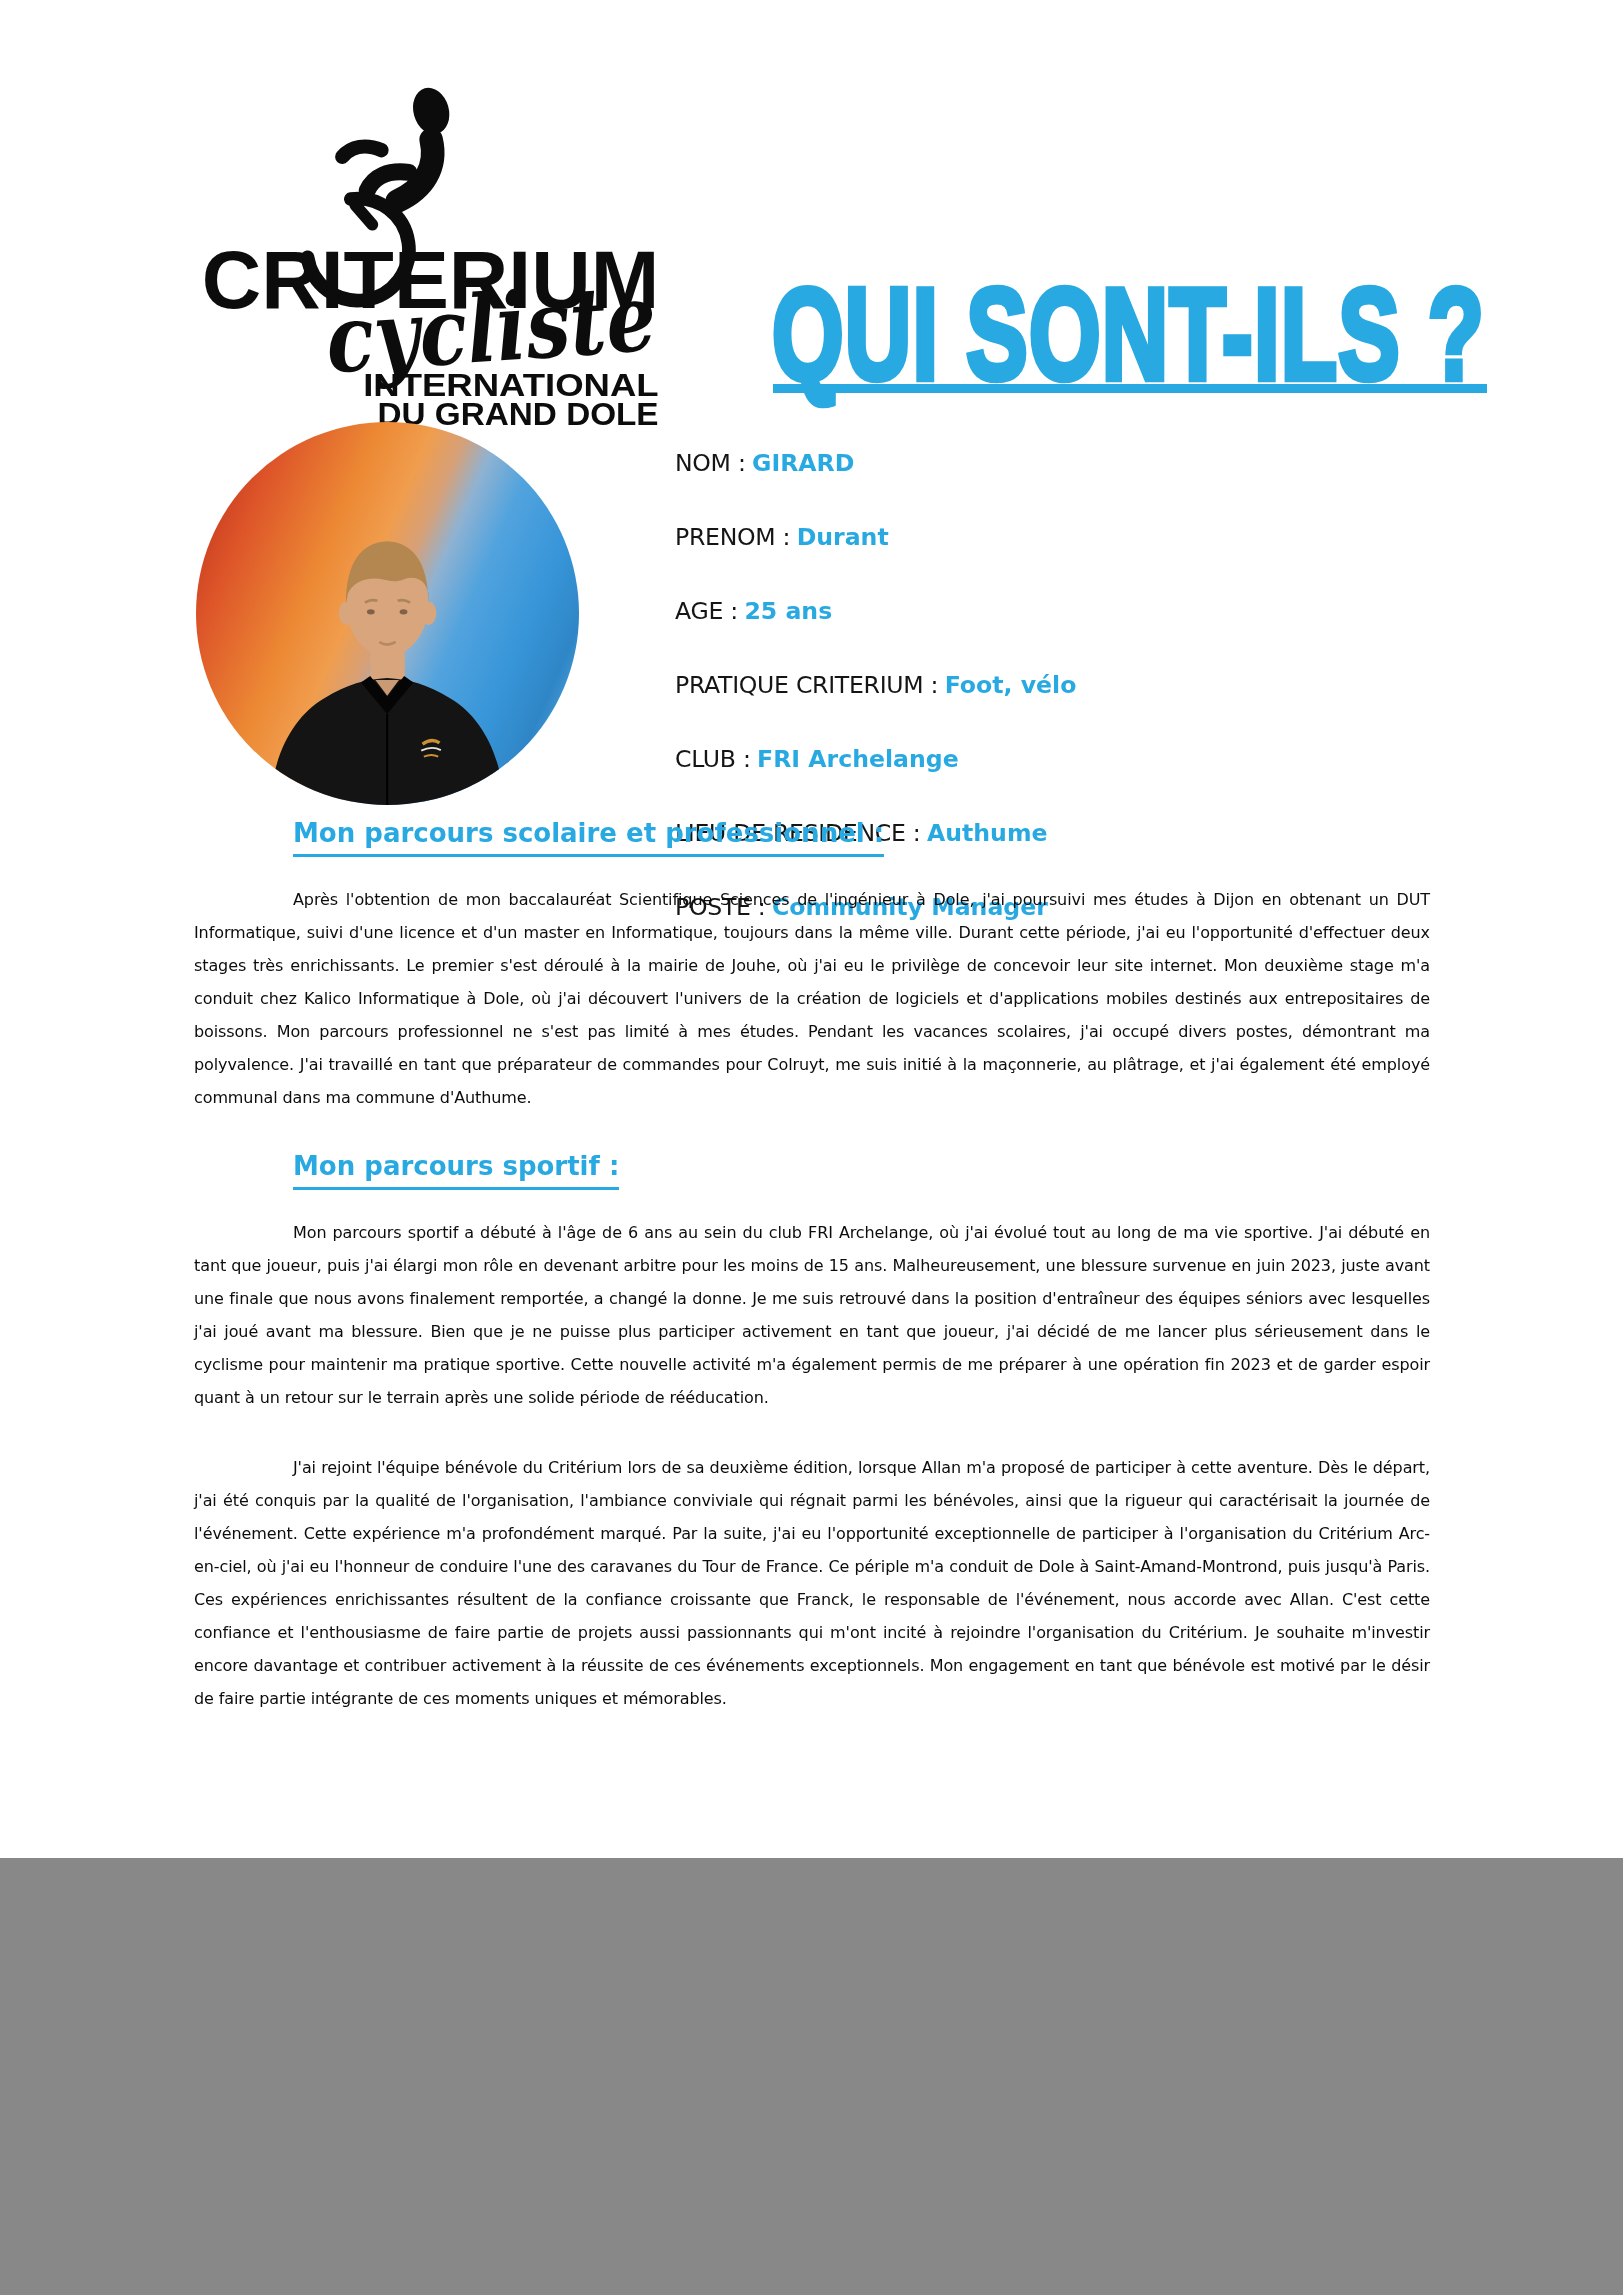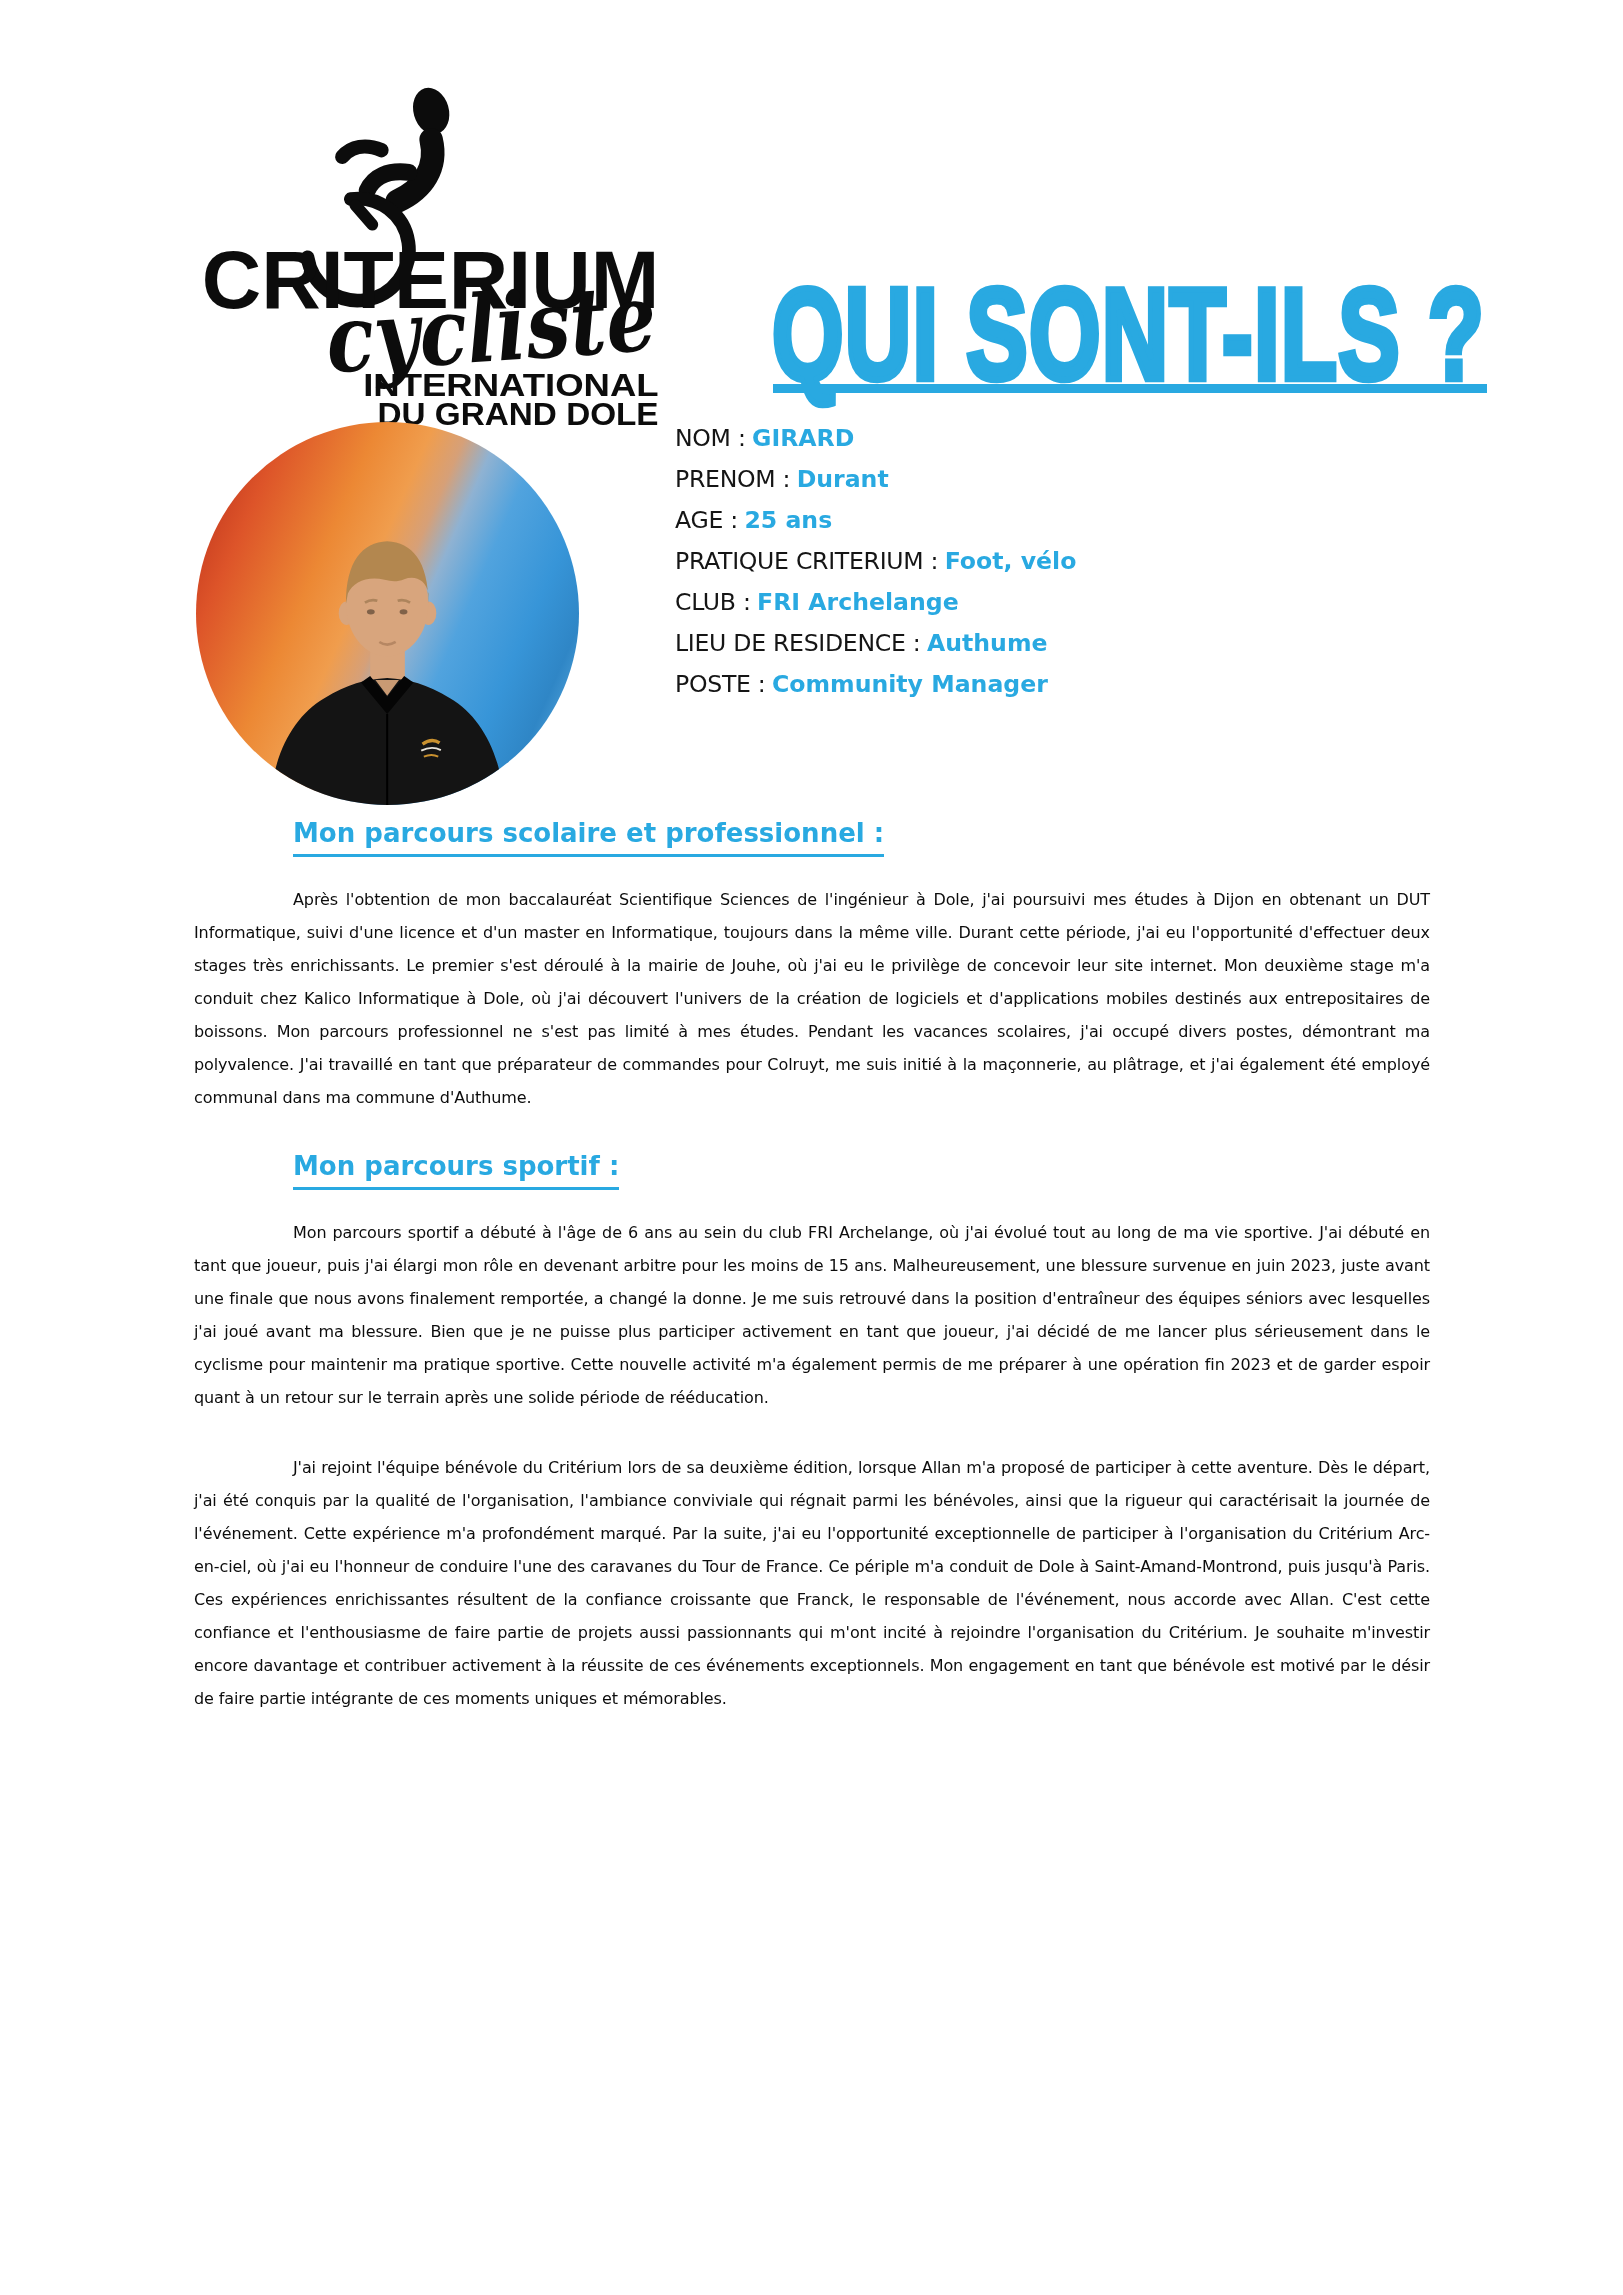--- a/index.html
+++ b/index.html
@@ -5,21 +5,21 @@
   :root{
     --accent:#29a9e1;
     --ink:#0e0e0e;
     --paper:#ffffff;
   }
   *{margin:0;padding:0;box-sizing:border-box;}
   html,body{background:#888;}
   body{width:1623px;}
   .page{
     position:relative;
-    width:1623px;height:2295px;
+    width:1623px;height:1858px;
     background:var(--paper,#fff);
     overflow:hidden;
     font-family:"DejaVu Sans", sans-serif;
     color:var(--ink,#0e0e0e);
   }
 
   
   .logo{position:absolute;left:201px;top:77px;width:459px;height:349px;}
 
   
@@ -38,21 +38,21 @@
   .title-underline{
     position:absolute;left:1.3px;top:116px;
     width:714px;height:9.2px;
     background:var(--accent,#29a9e1);
   }
 
   
   .photo{position:absolute;left:196px;top:422px;width:383px;height:383px;}
 
   
-  .fields{position:absolute;left:675px;top:425px;display:flex;flex-direction:column;gap:15px;}
+  .fields{position:absolute;left:675px;top:450px;display:flex;flex-direction:column;gap:48px;}
   .field-row{font-size:23.6px;line-height:26px;white-space:nowrap;}
   .field-label{color:#151515;letter-spacing:-0.3px;}
   .field-value{color:var(--accent,#29a9e1);font-weight:700;margin-left:6.5px;}
 
   
   .content{position:absolute;left:194px;top:818px;width:1236px;}
   .section-heading{
     display:block;
     margin:0 0 26px 99px;
     width:fit-content;

